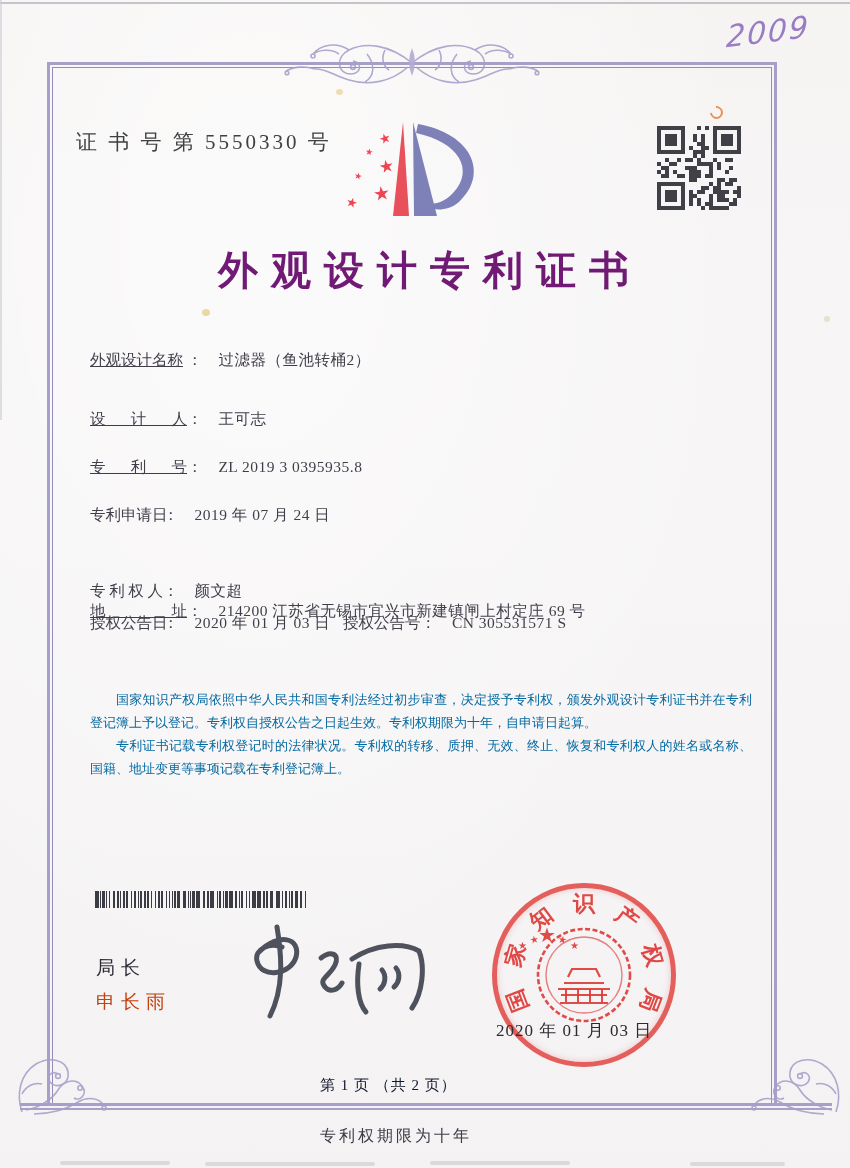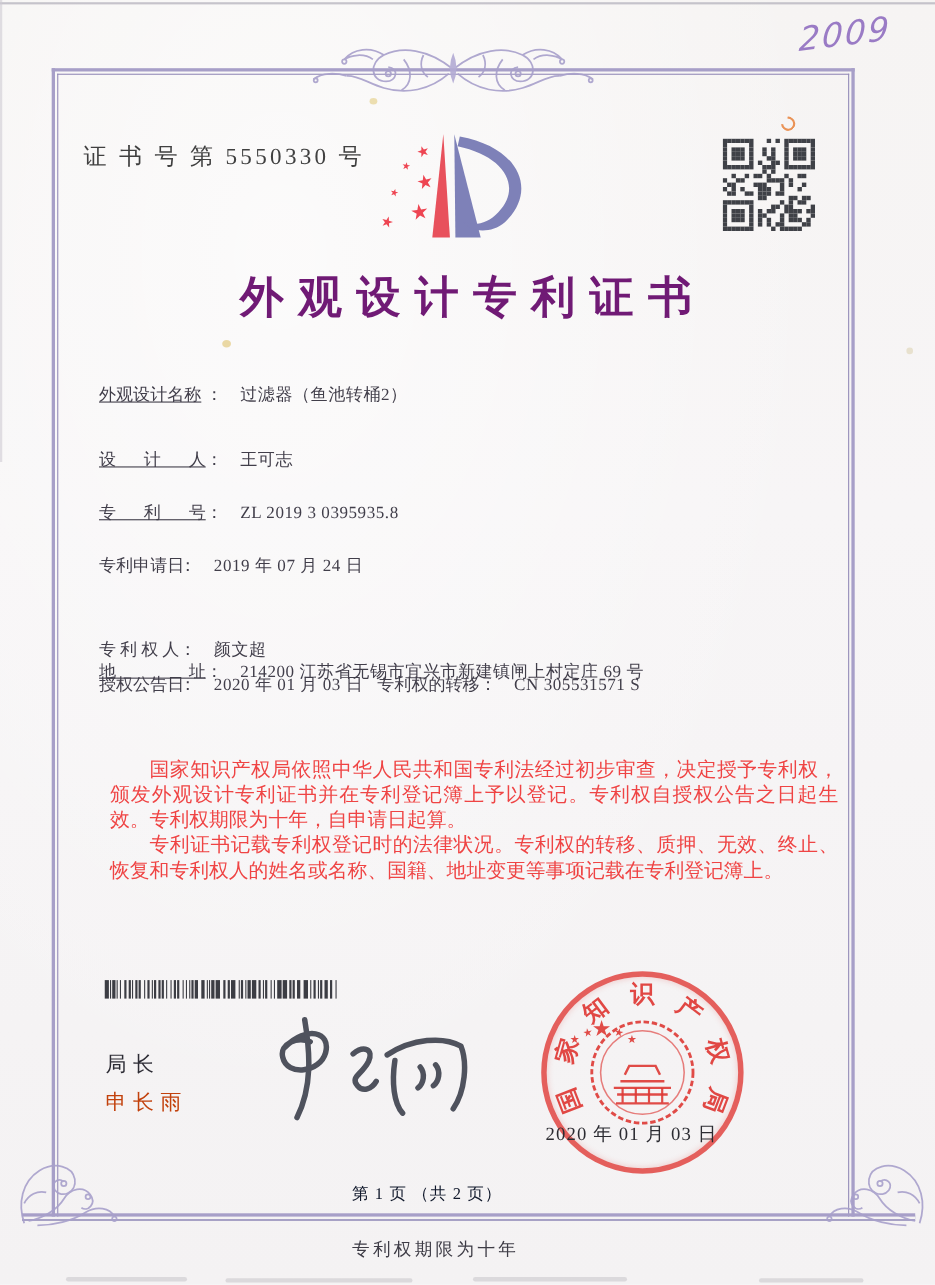--- a/index.html
+++ b/index.html
@@ -36,21 +36,21 @@
   #fields{left:90px;top:0;width:680px;font-size:15.5px;color:#413e4a;}
   .field-row{position:absolute;left:0;white-space:nowrap;line-height:24px;}
   .f-label{display:inline-block;vertical-align:top;}
   .spread{text-align:justify;text-align-last:justify;}
   .w97{width:97px;text-decoration:underline;}
   .w73{width:73px;}
   .f-colon{display:inline-block;}
   .f-value{display:inline-block;margin-left:12px;letter-spacing:.5px;}
   .extra-pair{position:absolute;left:253px;top:0;white-space:nowrap;}
   
-  #body-text{left:100px;top:688px;width:662px;font-size:18px;line-height:23px;text-align:justify;color:#ef4444;}
+  #body-text{left:90px;top:688px;width:662px;font-size:13px;line-height:23px;text-align:justify;color:#0369a1;}
   #body-text p{margin:0;text-indent:2em;}
   
   #barcode{left:95px;top:891px;width:214px;height:17px;}
   
   #signer-title{left:96px;top:955px;font-size:19px;letter-spacing:6px;color:#2d2c35;font-family:"Liberation Sans","DejaVu Sans",sans-serif;}
   #signer-name{left:96px;top:989px;font-size:19px;letter-spacing:6px;color:#c2410c;font-family:"Liberation Sans","DejaVu Sans",sans-serif;}
   #signature{left:225px;top:912px;width:210px;height:115px;}
   
   #seal{left:492px;top:883px;width:184px;height:184px;}
   #seal-ring{position:absolute;left:0;top:0;right:0;bottom:0;border:5px solid rgba(224,62,58,.82);border-radius:50%;
@@ -374,21 +374,21 @@
     <span class="f-value">颜文超</span>
   </div>
   <div class="field-row" style="top:599px;">
     <span class="f-label w97 spread">地址</span><span class="f-colon">：</span>
     <span class="f-value">214200 江苏省无锡市宜兴市新建镇闸上村定庄 69 号</span>
   </div>
   <div class="field-row" style="top:611px;">
     <span class="f-label w73">授权公告日</span><span class="f-colon">：</span>
     <span class="f-value">2020 年 01 月 03 日</span>
     <span class="extra-pair">
-      <span class="f-label">专利权的转移</span><span class="f-colon">：</span>
+      <span class="f-label">授权公告号</span><span class="f-colon">：</span>
       <span class="f-value">CN 305531571 S</span>
     </span>
   </div>
 </div>
 
 <div class="abs" id="body-text">
   <p>国家知识产权局依照中华人民共和国专利法经过初步审查，决定授予专利权，颁发外观设计专利证书并在专利登记簿上予以登记。专利权自授权公告之日起生效。专利权期限为十年，自申请日起算。</p>
   <p>专利证书记载专利权登记时的法律状况。专利权的转移、质押、无效、终止、恢复和专利权人的姓名或名称、国籍、地址变更等事项记载在专利登记簿上。</p>
 </div>
 

